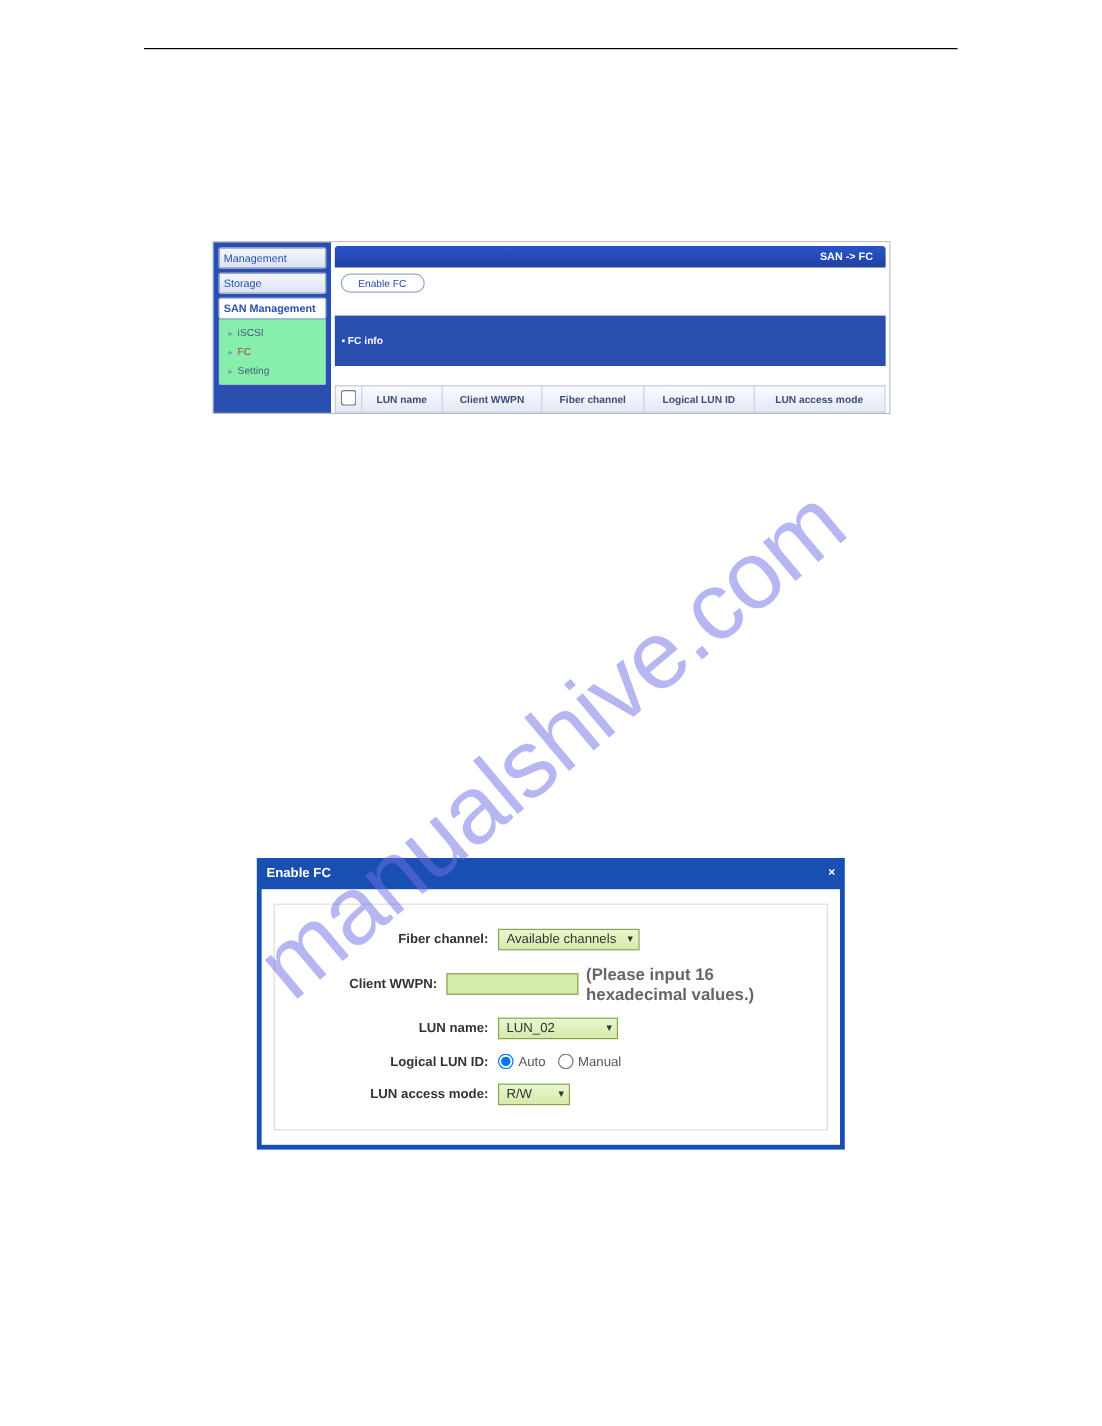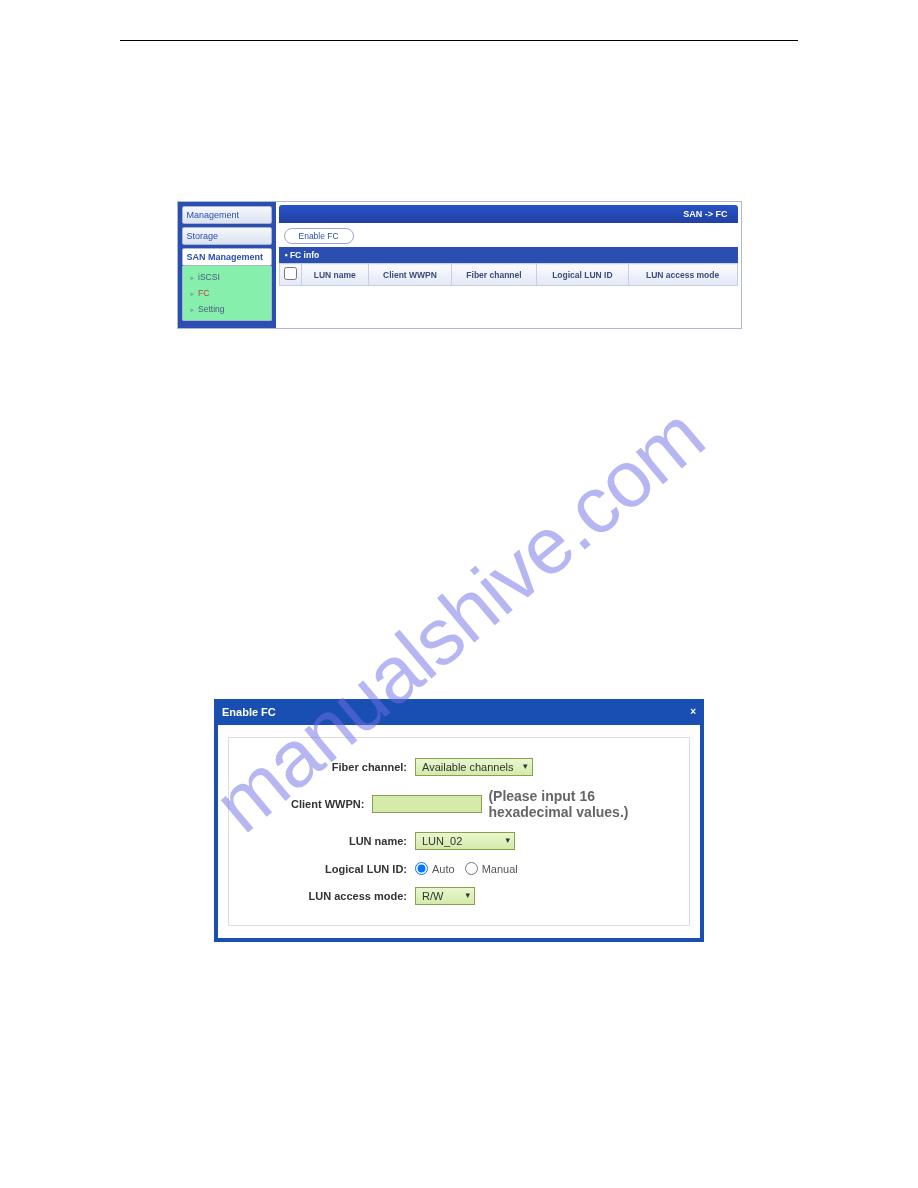--- a/index.html
+++ b/index.html
@@ -111,22 +111,22 @@
     color: #2a4fb0;
     font-size: 8.5px;
     padding: 2px 14px;
     cursor: pointer;
   }
   .fc-info {
     background: #2a4fb0;
     color: #fff;
     font-size: 8.5px;
     font-weight: bold;
-    padding: 3px 6px;
-    margin: 0 3px;
+    padding: 16px 6px;
+    margin: 16px 3px;
   }
   table.fc {
     width: calc(100% - 6px);
     margin: 0 3px;
     border-collapse: collapse;
     font-size: 8.5px;
   }
   table.fc th {
     background: linear-gradient(#fafbfe, #e3e8f4);
     border: 1px solid #c7cfe4;

